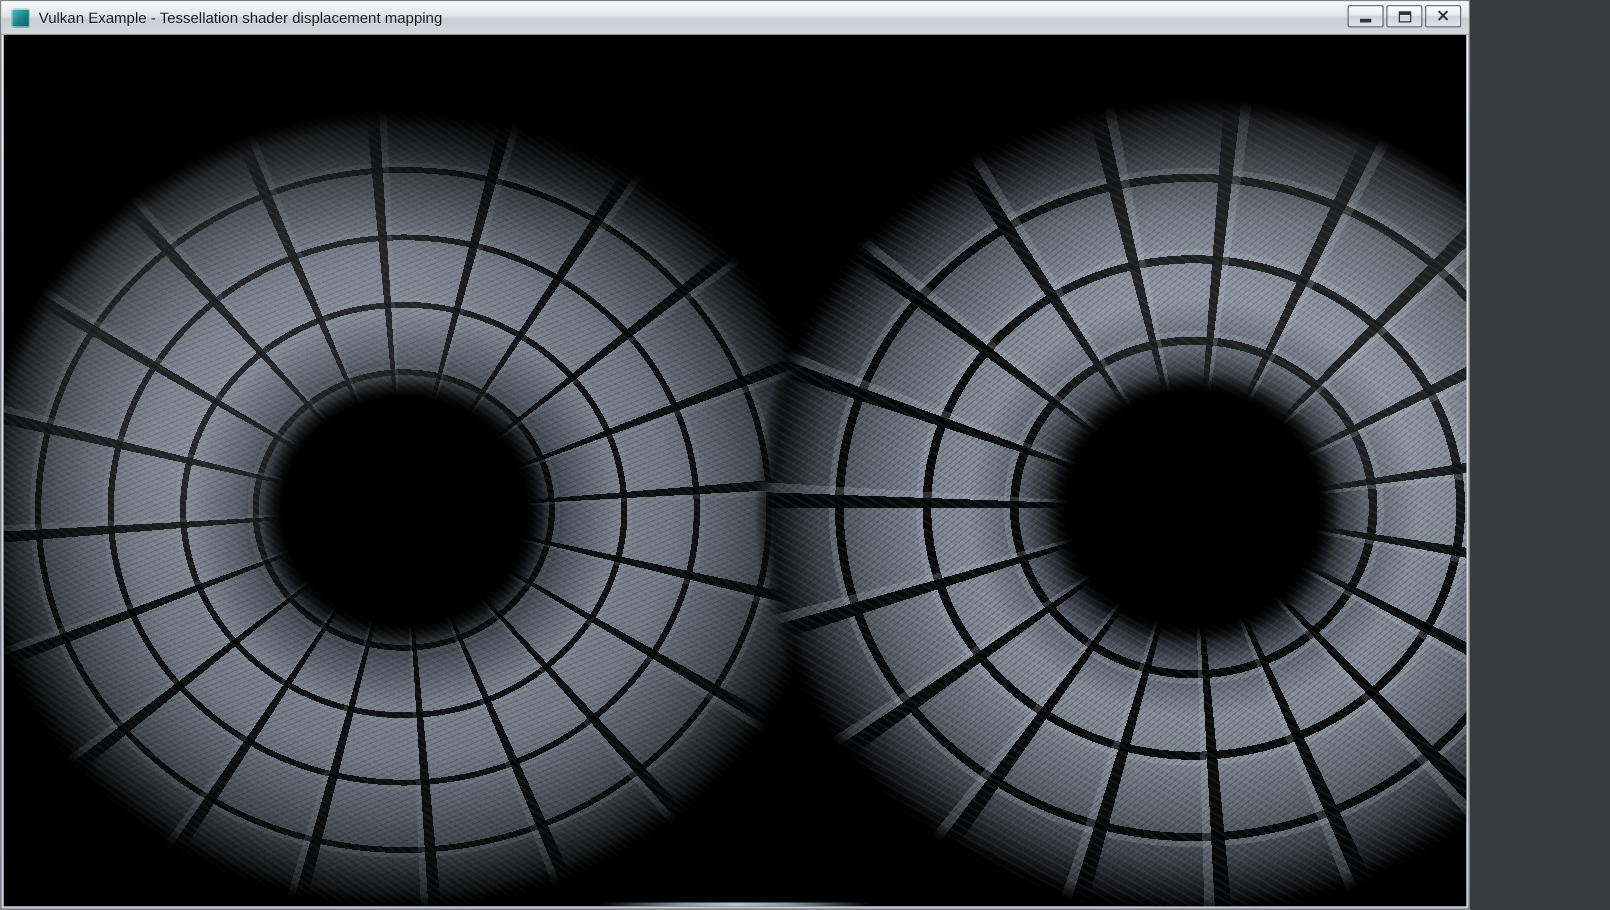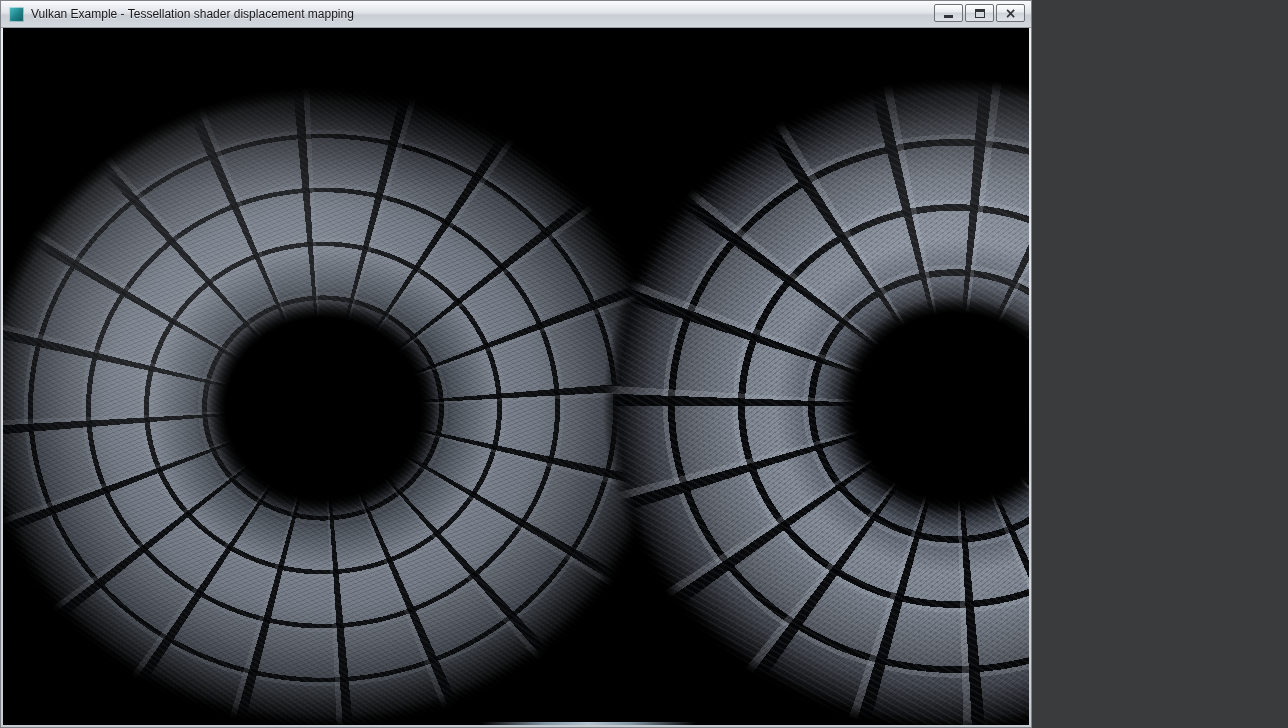--- a/index.html
+++ b/index.html
@@ -1,19 +1,19 @@
 <!DOCTYPE html>
 <html><head>
 <meta charset="utf-8">
 <style>
   * { margin:0; padding:0; box-sizing:border-box; }
   html,body { width:1288px; height:728px; overflow:hidden; background:#3a3b3d;
               font-family:"Liberation Sans", sans-serif; }
 
-  .window { width:1032px; height:728px; border:1px solid #7f8287;
+  .window { width:1176px; height:728px; border:1px solid #7f8287;
             background:linear-gradient(#eef1f4,#c8cdd3);
             display:flex; flex-direction:column; }
 
   
   .titlebar { height:27px; flex:0 0 auto; display:flex; align-items:center;
               padding:0 6px 0 8px;
               background:linear-gradient(to bottom,#fafbfc,#e0e4e9 45%,#c9ced5 55%,#d4d9df);
               border-bottom:1px solid #9b9ea4; }
   .app-icon { width:15px; height:15px; border-radius:2px; flex:0 0 auto;
               background:linear-gradient(135deg,#4cc4ca,#1d7f86 55%,#0e5a60);

